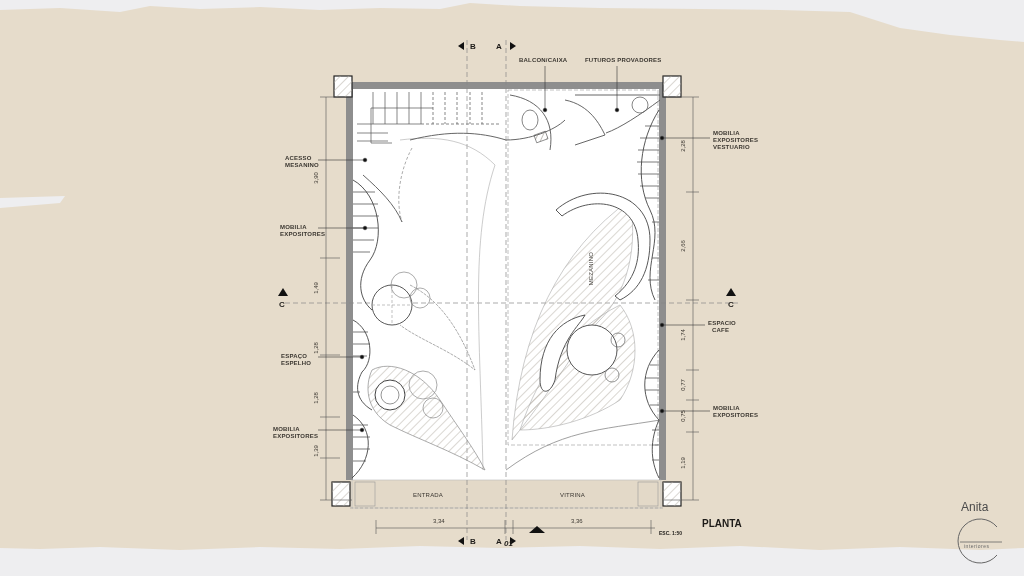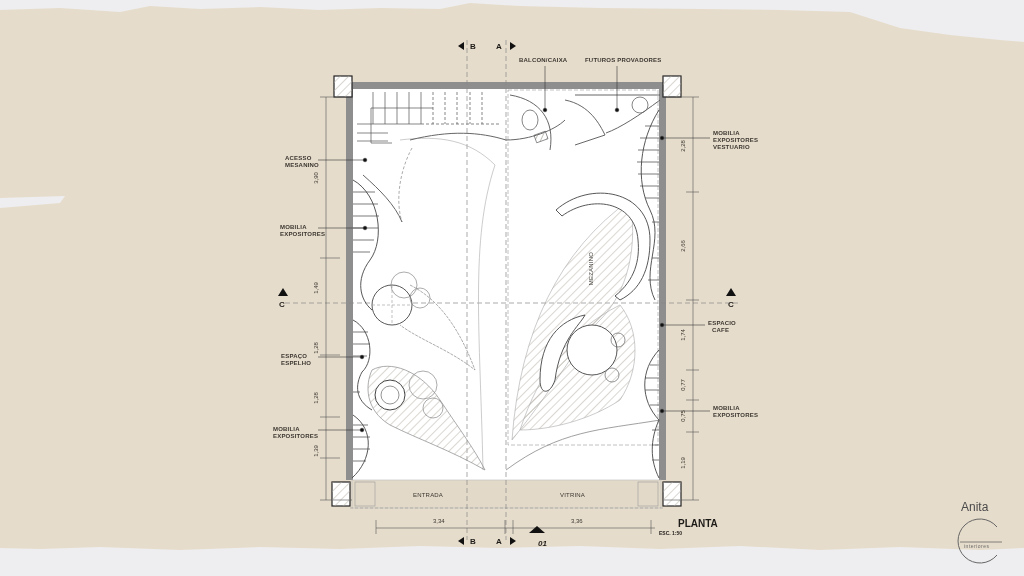--- a/index.html
+++ b/index.html
@@ -259,22 +259,22 @@
 <div class="hdim" style="left:433px;top:518px;">3,34</div>
 <div class="hdim" style="left:571px;top:518px;">3,36</div>
 
 <div class="sec" style="left:470px;top:42px;">B</div>
 <div class="sec" style="left:496px;top:42px;">A</div>
 <div class="sec" style="left:470px;top:537px;">B</div>
 <div class="sec" style="left:496px;top:537px;">A</div>
 <div class="sec" style="left:279px;top:300px;">C</div>
 <div class="sec" style="left:728px;top:300px;">C</div>
 
-<div class="title" style="left:634px;top:518px;padding-left:44px;">PLANTA</div>
+<div class="title" style="left:658px;top:518px;padding-left:44px;">PLANTA</div>
 <div class="scale" style="left:659px;top:530px;">ESC. 1:50</div>
-<div class="num" style="left:538px;top:539px;font-style:italic;">01</div>
+<div class="num" style="left:504px;top:539px;font-style:italic;">01</div>
 
 <svg class="logo" viewBox="0 0 60 48">
   <path d="M45,10 A22,22 0 1,0 45,38" fill="none" stroke="#666" stroke-width="1"></path>
   <line x1="8" y1="25" x2="50" y2="25" stroke="#666" stroke-width="0.8"></line>
 </svg>
 <div class="logo-name">Anita</div>
 <div class="logo-sub">interiores</div>
 
 </body></html>

